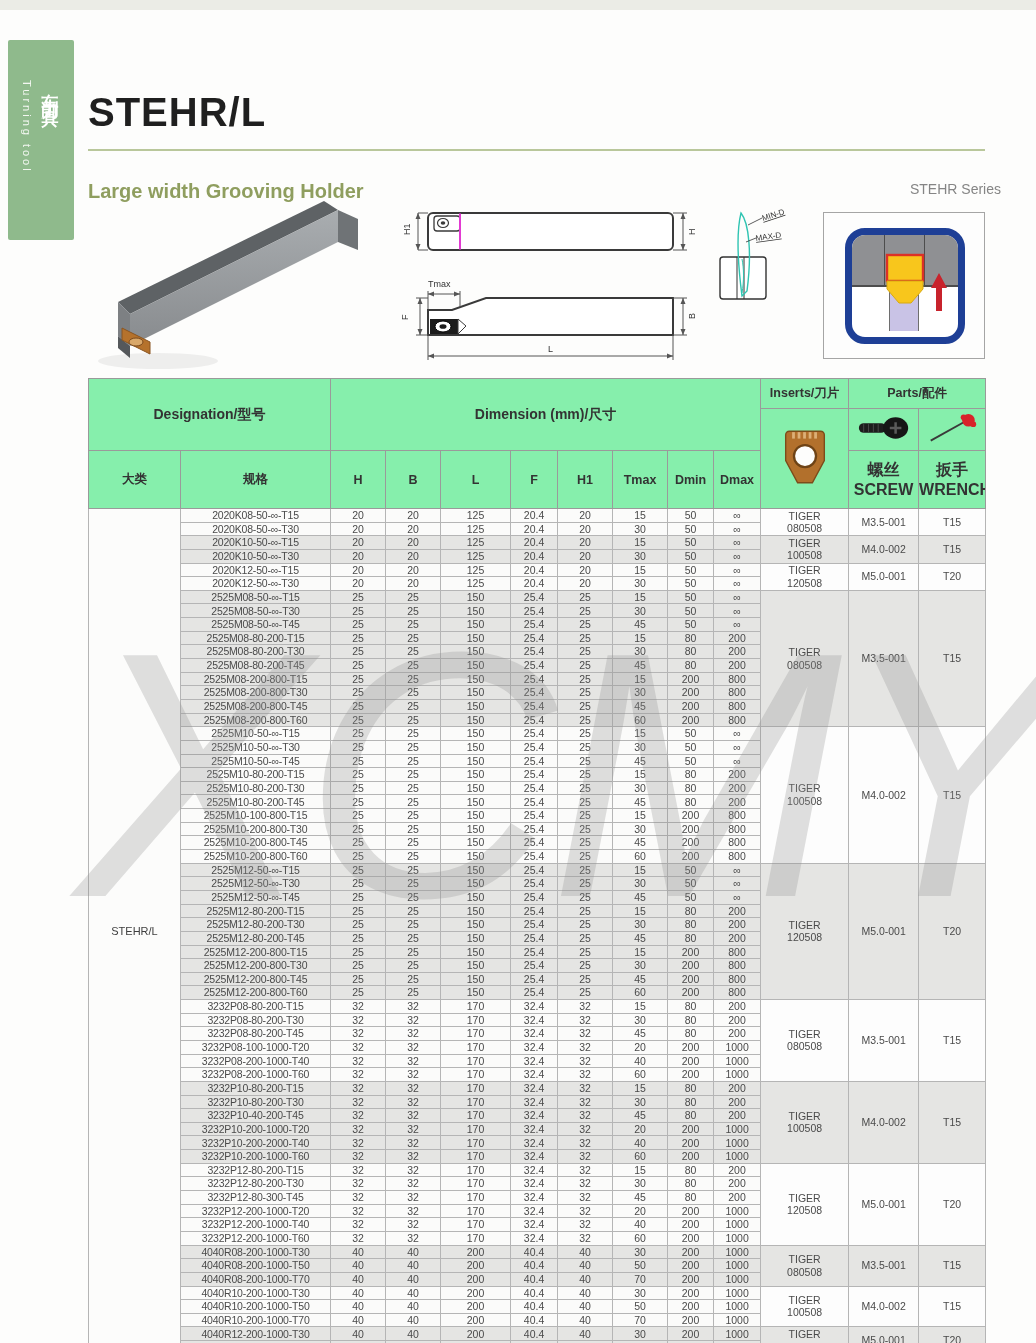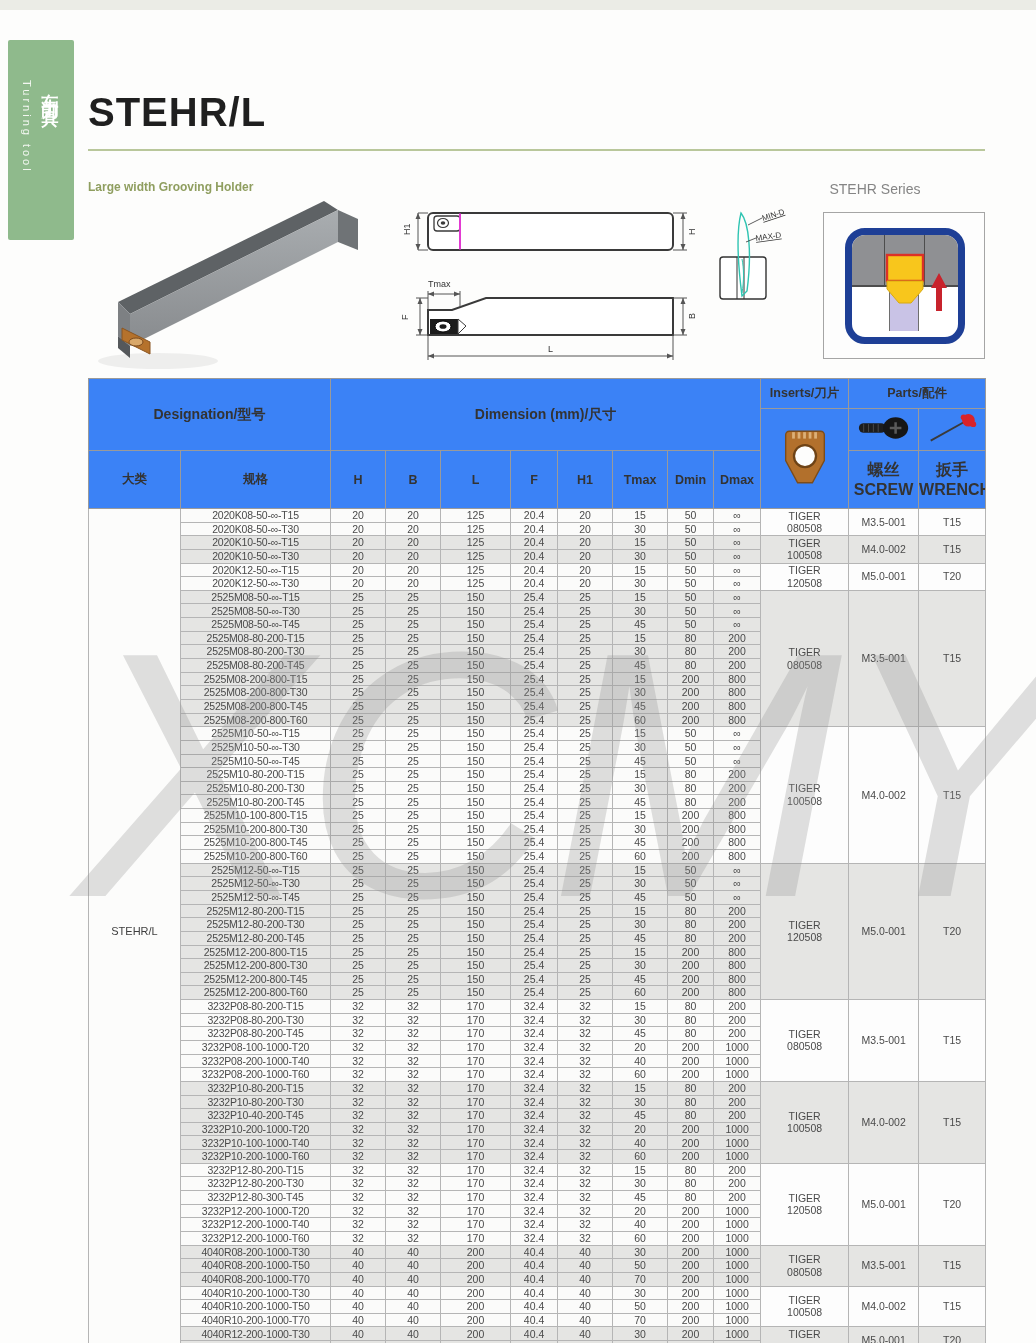--- a/index.html
+++ b/index.html
@@ -9,22 +9,22 @@
   .top-edge { position:absolute; left:0; top:0; width:1036px; height:10px; background:#ebece6; }
 
   
   .banner { position:absolute; left:8px; top:40px; width:66px; height:200px; background:#8fba8c; border-radius:2px; display:flex; flex-direction:row; justify-content:center; align-items:flex-start; padding-top:40px; gap:6px; }
   .banner .en { writing-mode:vertical-rl; color:#f3f7f1; font-size:11px; letter-spacing:3px; }
   .banner .zh { writing-mode:vertical-rl; color:#ffffff; font-size:17px; font-weight:bold; letter-spacing:6px; }
 
   
   .title { position:absolute; left:88px; top:90px; font-size:40px; font-weight:bold; color:#1f1f1f; letter-spacing:1px; }
   .title-rule { position:absolute; left:88px; top:149px; width:897px; height:2px; background:#b9c79b; }
-  .subtitle { position:absolute; left:88px; top:180px; font-size:12px; font-weight:bold; color:#8f9e5f; }
-  .series { position:absolute; top:181px; left:775px; width:200px; text-align:center; font-size:14px; color:#858585; }
+  .subtitle { position:absolute; left:88px; top:180px; font-size:20px; font-weight:bold; color:#8f9e5f; }
+  .series { position:absolute; top:181px; left:801px; width:200px; text-align:right; font-size:14px; color:#858585; }
 
   
   .photo { position:absolute; left:88px; top:196px; }
 
   
   .drawings { position:absolute; left:390px; top:195px; }
   .drawings text { fill:#333; font-family:"Liberation Sans",sans-serif; }
 
   
   .schem { position:absolute; left:823px; top:212px; width:162px; height:147px; border:1px solid #a5a5a5; background:#fdfdfd; }
@@ -35,21 +35,21 @@
   .slot { position:absolute; left:37px; top:56px; width:30px; height:40px; background:#c9c3e6; border-left:1px solid #6e6e6e; border-right:1px solid #6e6e6e; }
   .seat svg { position:absolute; left:0; top:0; }
 
   
   .watermark { position:absolute; left:76px; top:600px; width:960px; font-size:350px; font-style:italic; font-weight:400; color:rgba(145,145,145,0.28); letter-spacing:-6px; pointer-events:none; z-index:5; line-height:1; }
 
   
   .tbl-wrap { position:absolute; left:88px; top:378px; width:897px; z-index:1; }
   table { border-collapse:collapse; table-layout:fixed; width:897px; }
   th, td { border:1px solid #9a9a9a; overflow:hidden; white-space:nowrap; }
-  thead th { background:#3b82f6; color:#333; font-weight:bold; }
+  thead th { background:#86efac; color:#333; font-weight:bold; }
   .h-main { font-size:14px; }
   .h-sub { font-size:12.5px; }
   .h-small { font-size:16px; line-height:1.25; }
   tbody td { border-color:#b5b5b5; height:13.65px; padding:0; font-size:10.5px; color:#4a4a4a; text-align:center; line-height:1; }
   tbody tr.shade td { background:#e5e5e3; }
   tbody tr td { background:#fbfbfa; }
   tbody tr.gstart td { border-top:1px solid #9a9a9a; }
   tbody td.ins { background:#fdfdfd; font-size:10.5px; color:#4a4a4a; line-height:1.2; }
   tbody td.class-cell { background:#fcfcfb; font-size:11px; color:#3e3e3e; }
   tbody td.spec { font-size:10.5px; letter-spacing:-0.2px; }
@@ -791,21 +791,21 @@
             <td class="dim">32</td>
             <td class="dim">32</td>
             <td class="dim">170</td>
             <td class="dim">32.4</td>
             <td class="dim">32</td>
             <td class="dim">20</td>
             <td class="dim">200</td>
             <td class="dim">1000</td>
           </tr>
           <tr class="shade">
-            <td class="spec">3232P10-100-1000-T40</td>
+            <td class="spec">3232P10-200-2000-T40</td>
             <td class="dim">32</td>
             <td class="dim">32</td>
             <td class="dim">170</td>
             <td class="dim">32.4</td>
             <td class="dim">32</td>
             <td class="dim">40</td>
             <td class="dim">200</td>
             <td class="dim">1000</td>
           </tr>
           <tr class="shade">

